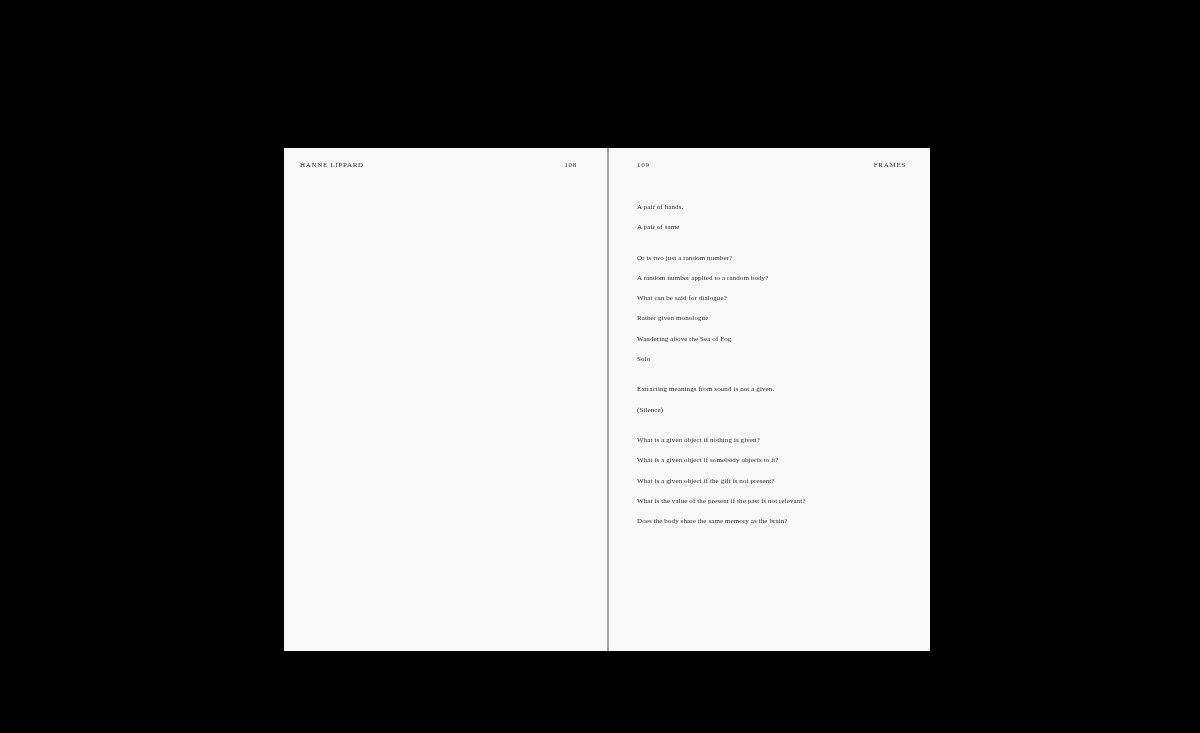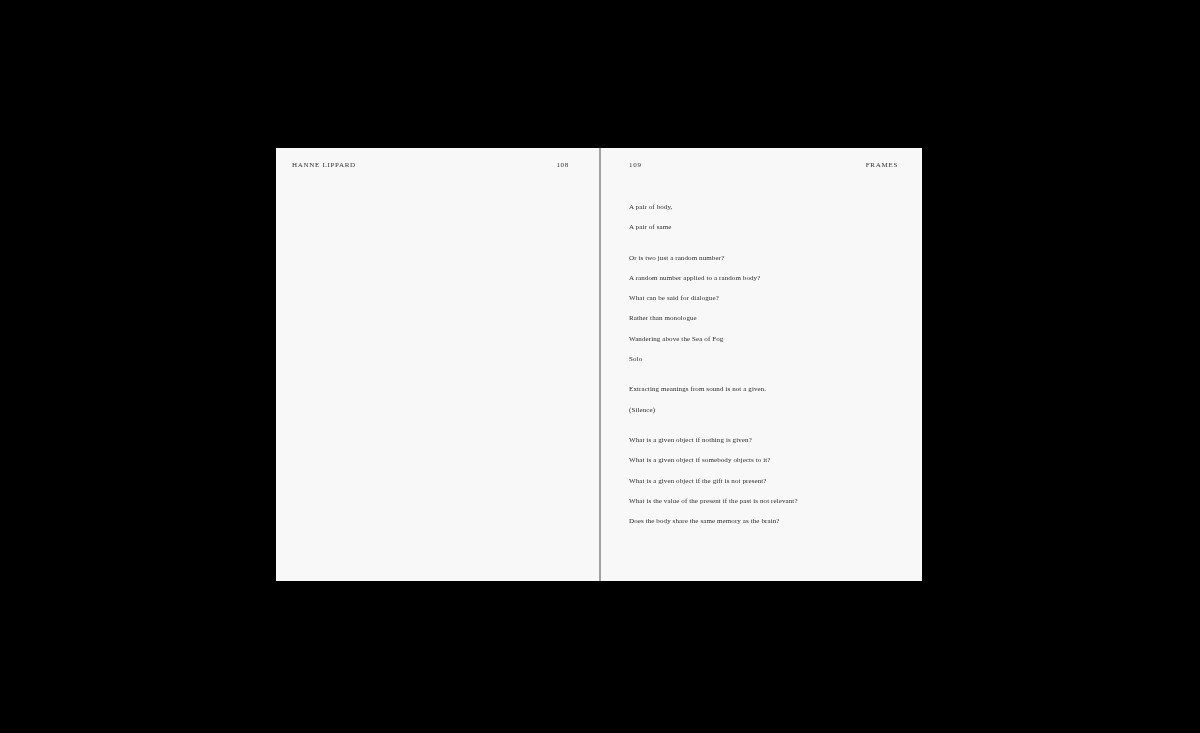--- a/index.html
+++ b/index.html
@@ -5,24 +5,24 @@
   * { margin: 0; padding: 0; box-sizing: border-box; }
   html, body { width: 1200px; height: 733px; }
   body {
     background: #000000;
     font-family: "Liberation Serif", "DejaVu Serif", serif;
     position: relative;
     overflow: hidden;
   }
   .spread {
     position: absolute;
-    left: 276px;
+    left: 284px;
     top: 148px;
     width: 646px;
-    height: 433px;
+    height: 503px;
     background: #f8f8f8;
     display: flex;
     flex-direction: row;
   }
   .page {
     height: 100%;
     position: relative;
     color: #2b2b2b;
   }
   .page-left {
@@ -75,28 +75,28 @@
 
   <div class="spine"></div>
 
   <div class="page page-right">
     <div class="running-head">
       <span>109</span>
       <span>FRAMES</span>
     </div>
     <div class="poem" id="poem">
         <div class="stanza">
-          <p><span>A pair of body,</span></p>
+          <p><span>A pair of hands,</span></p>
           <p><span>A pair of same</span></p>
         </div>
         <div class="stanza">
           <p><span>Or is two just a random number?</span></p>
           <p><span>A random number applied to a random body?</span></p>
           <p><span>What can be said for dialogue?</span></p>
-          <p><span>Rather than monologue</span></p>
+          <p><span>Rather given monologue</span></p>
           <p><span>Wandering above the Sea of Fog</span></p>
           <p><span>Solo</span></p>
         </div>
         <div class="stanza">
           <p><span>Extracting meanings from sound is </span><span class="u">not</span><span> a given.</span></p>
           <p><span>(Silence)</span></p>
         </div>
         <div class="stanza">
           <p><span>What is a given object if nothing is given?</span></p>
           <p><span>What is a given object if somebody objects to it?</span></p>

